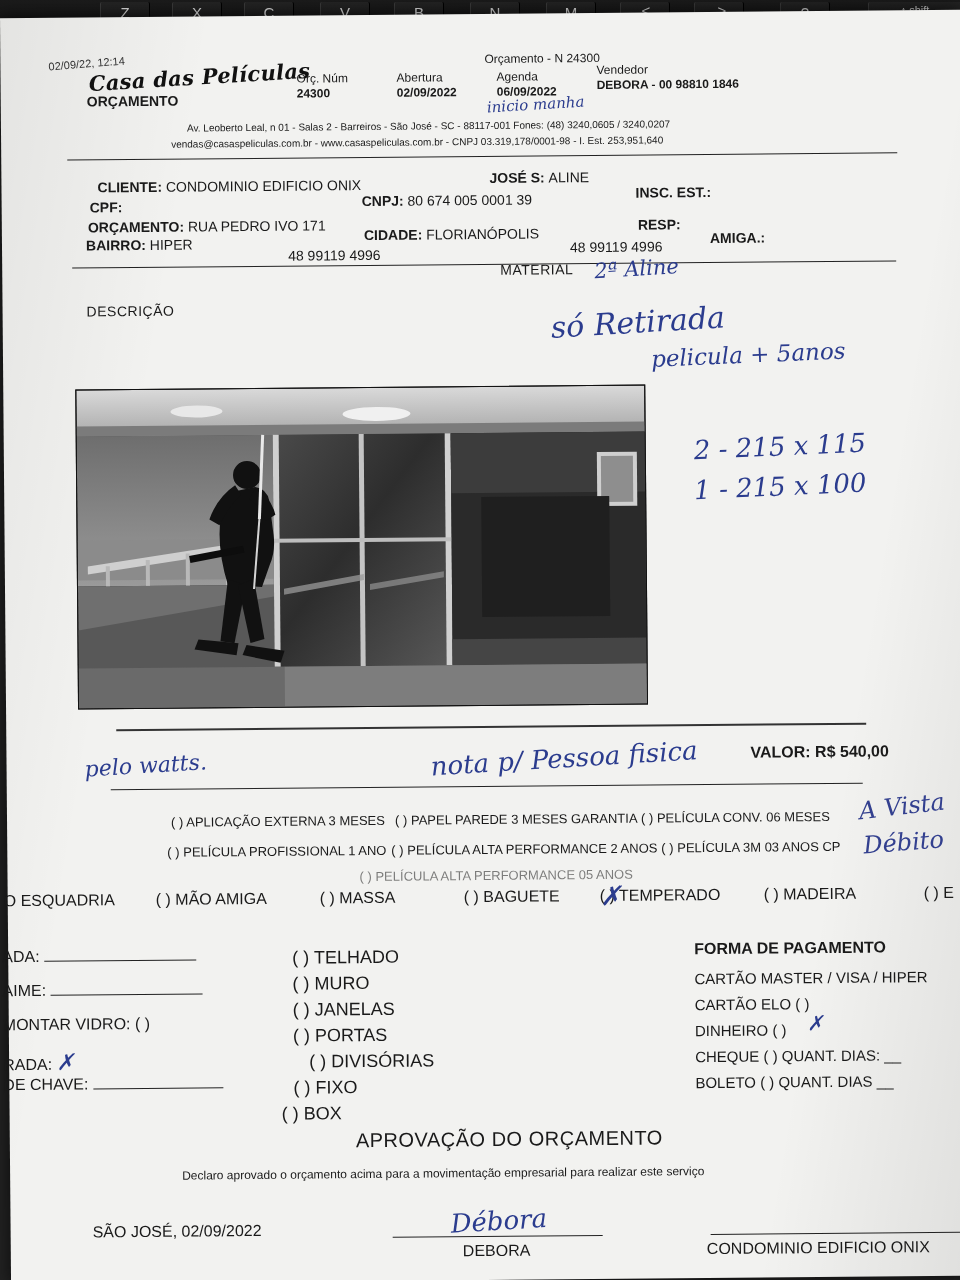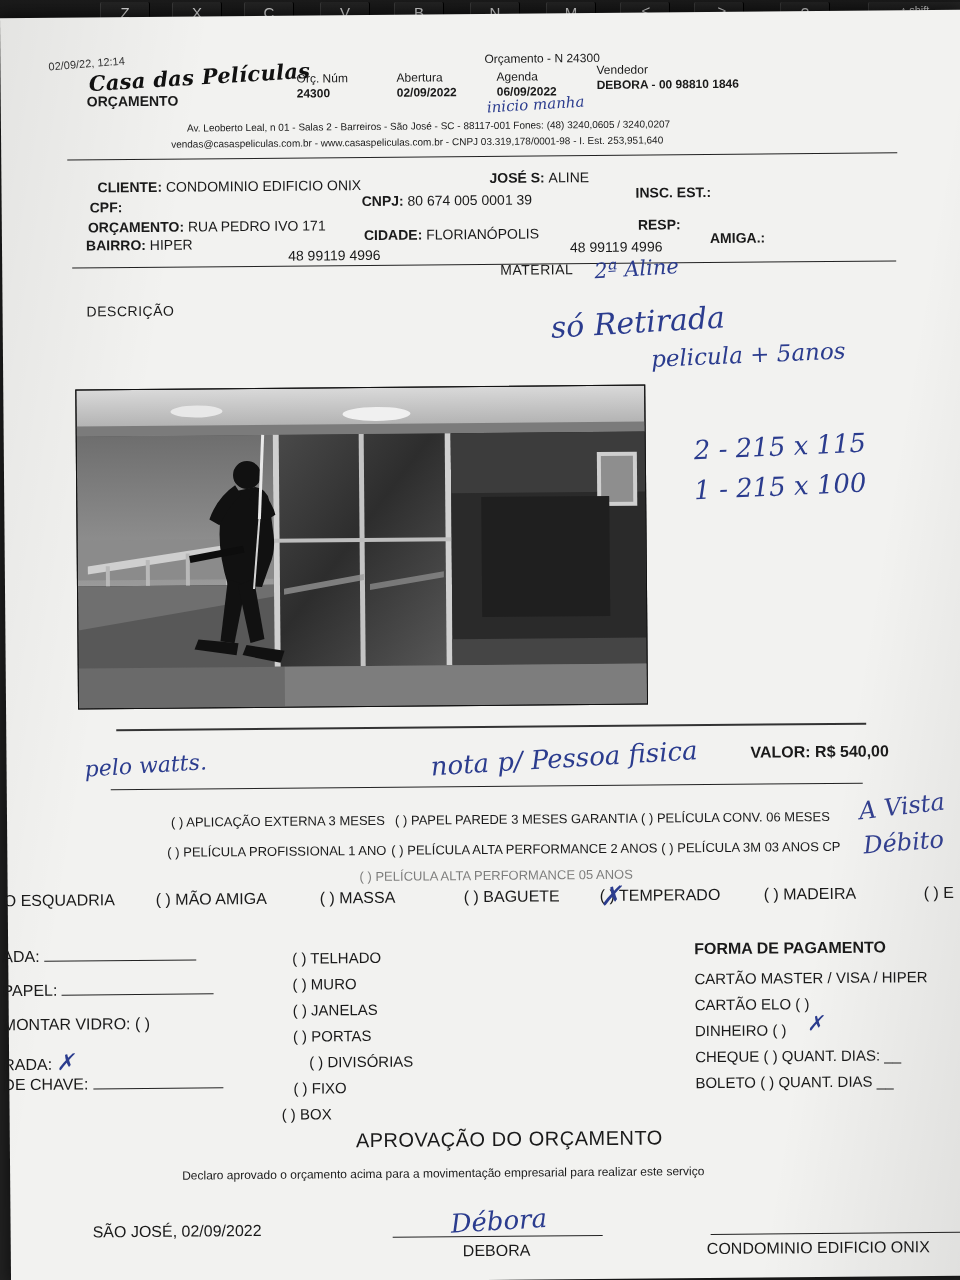--- a/index.html
+++ b/index.html
@@ -75,21 +75,21 @@
     letter-spacing:.3px;
     color:#111;
     transform:rotate(-3deg);
   }
   .hdrcell{font-size:12px;line-height:15px;}
   #photo{
     position:absolute;left:72px;top:372px;width:568px;height:318px;
     background:#2e2e2e;overflow:hidden;border:1px solid #111;
   }
   .opt{font-size:13px;white-space:nowrap;}
-  .listitem{font-size:15px;line-height:25px;white-space:nowrap;}
+  .listitem{font-size:18px;line-height:25px;white-space:nowrap;}
   .payline{font-size:15px;line-height:25px;white-space:nowrap;}
   .sigline{position:absolute;border-bottom:1px solid #222;}
   .blankline{display:inline-block;border-bottom:1px solid #222;}
 </style>
 </head>
 <body>
 
 <div id="deskbg"></div>
 
 <div id="keyboard">
@@ -313,21 +313,21 @@
   <div class="abs lg" style="left:592px;top:874px;">(  ) TEMPERADO</div>
   <div class="abs hand" style="left:592px;top:868px;font-size:26px;">✗</div>
   <div class="abs lg" style="left:740px;top:874px;margin-left:16px;">(  ) MADEIRA</div>
   <div class="abs lg" style="left:916px;top:874px;">(  ) E</div>
 
   <div class="abs lg" style="left:-6px;top:930px;">
     <span>ADA:</span>
     <span class="blankline" style="width:152px;"></span>
   </div>
   <div class="abs lg" style="left:-6px;top:964px;">
-    <span>PAPEL:</span>
+    <span>AIME:</span>
     <span class="blankline" style="width:152px;"></span>
   </div>
   <div class="abs lg" style="left:-6px;top:998px;">
     <span>MONTAR VIDRO:</span>
     <span>(  )</span>
   </div>
   <div class="abs lg" style="left:-6px;top:1032px;">
     <span>RADA:</span>
     <span class="hand" style="display:inline-block;font-size:22px;">✗</span>
   </div>

